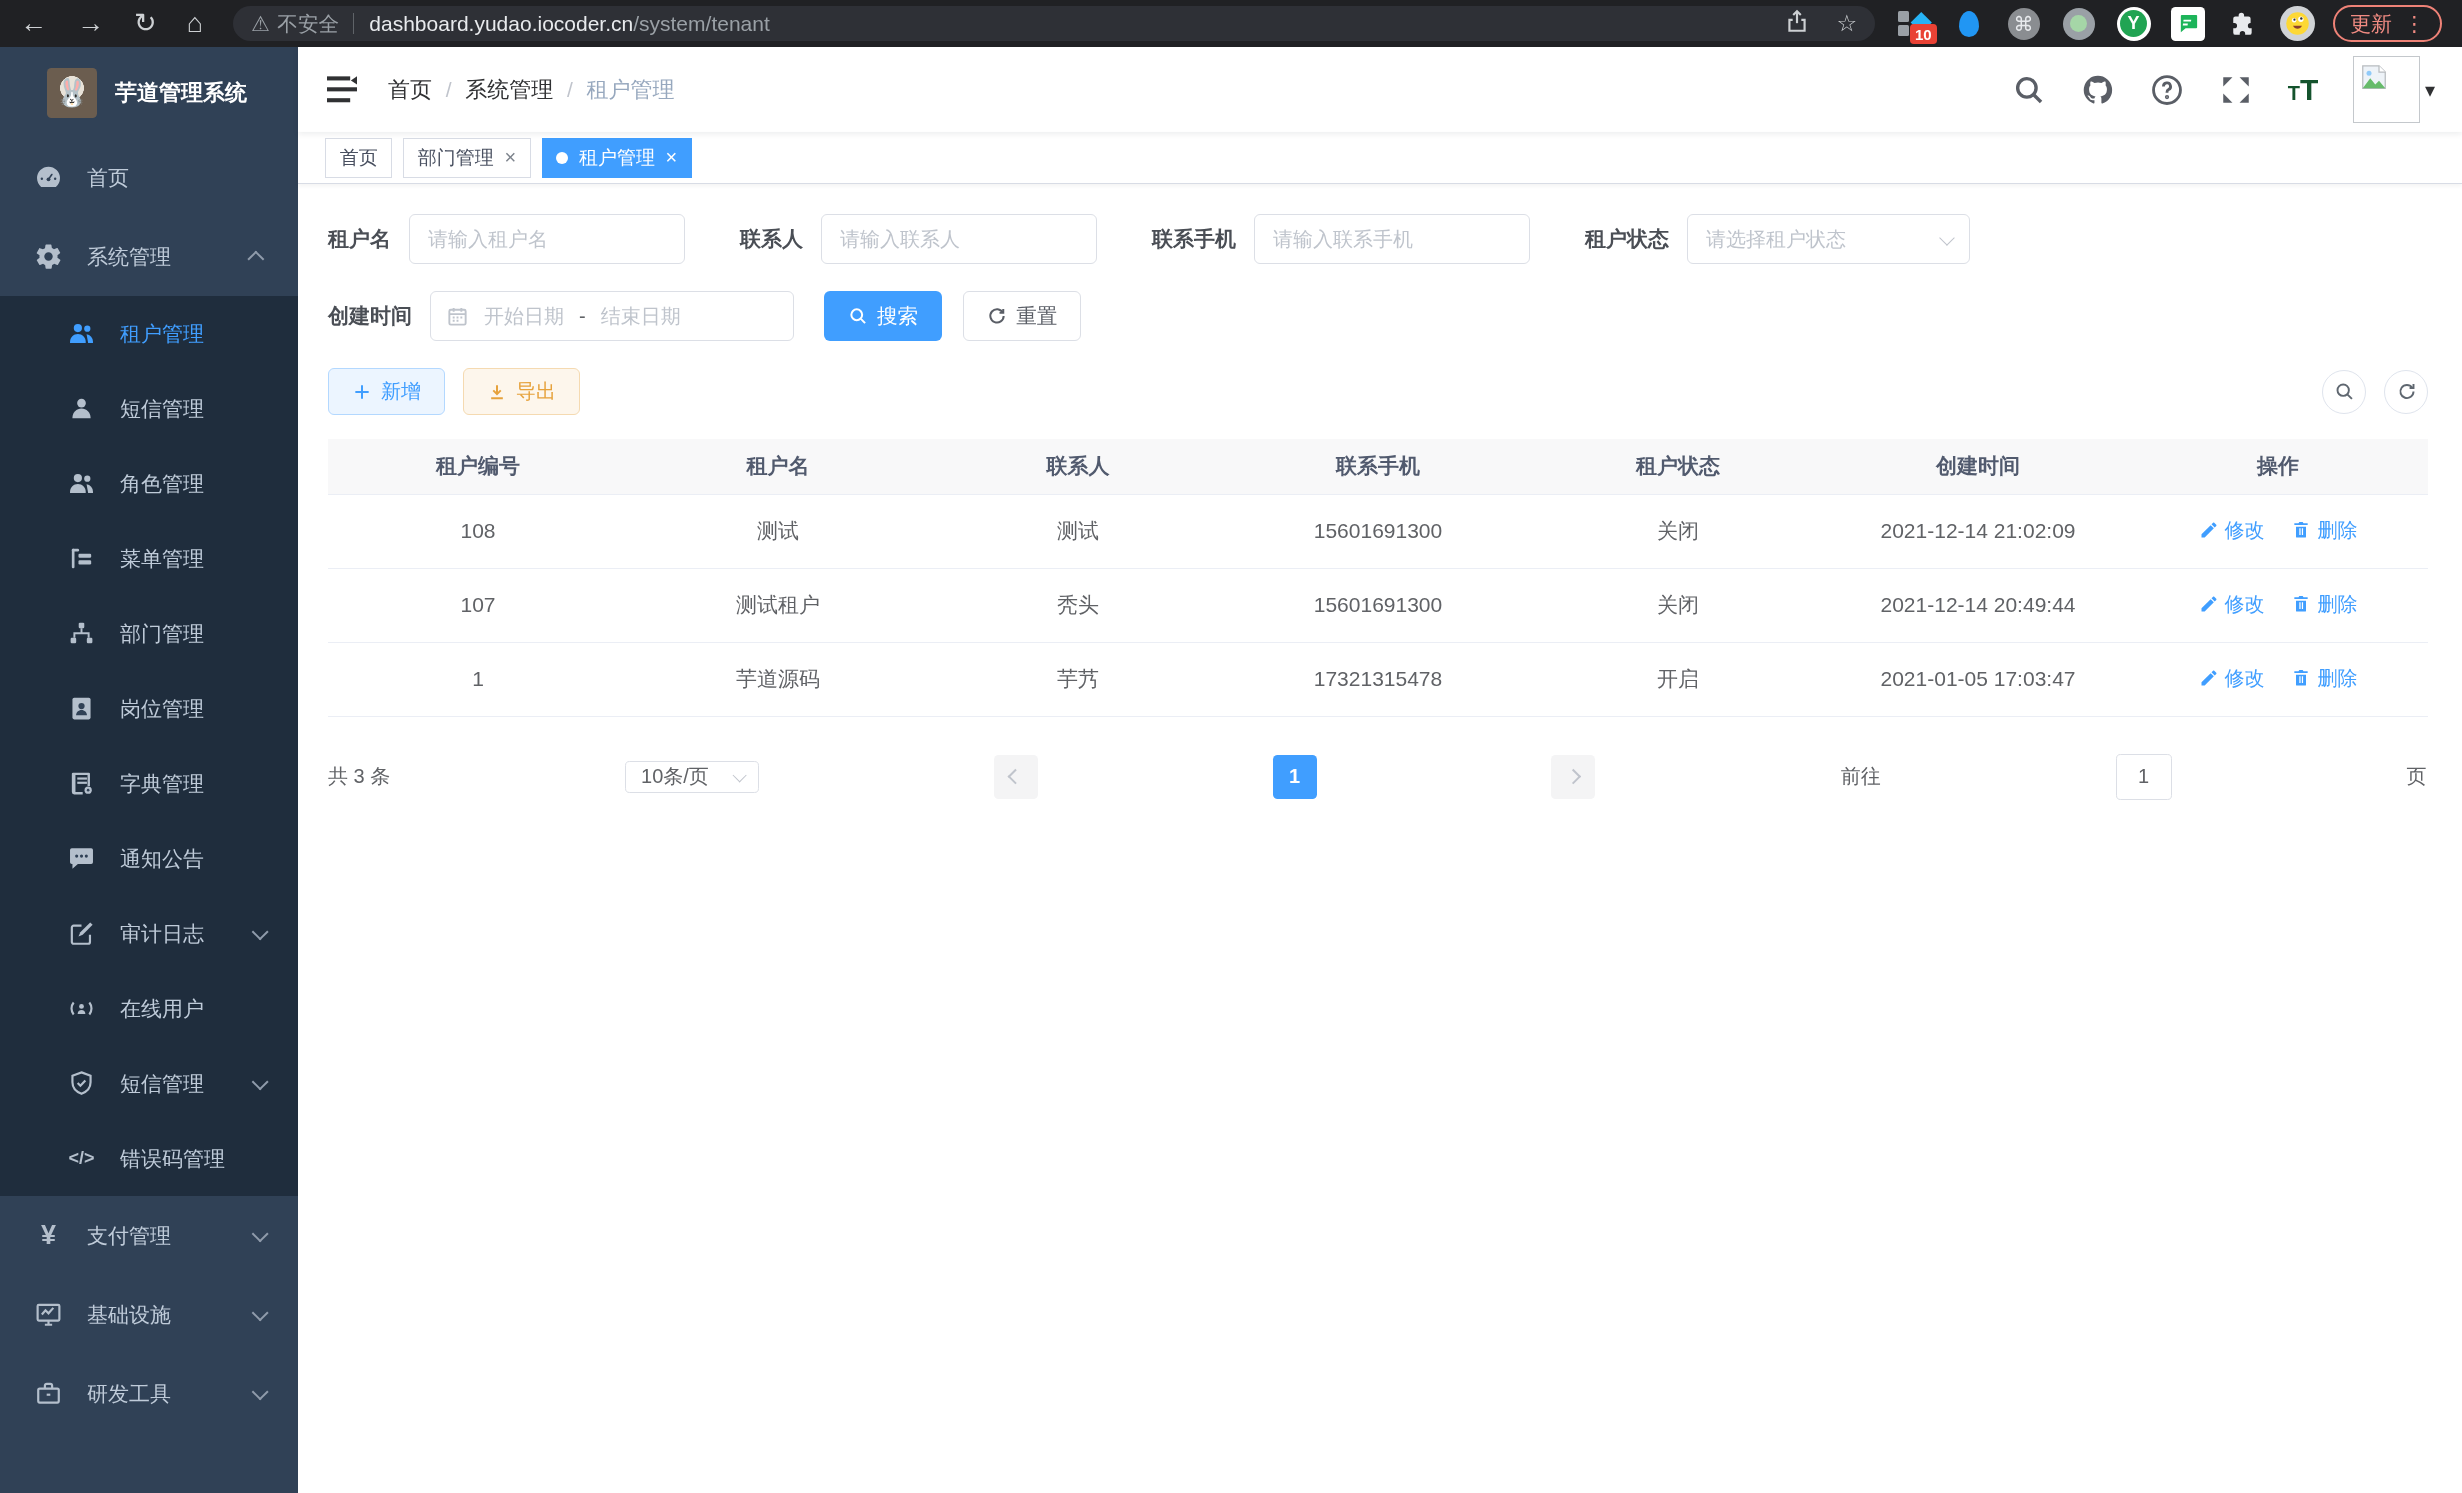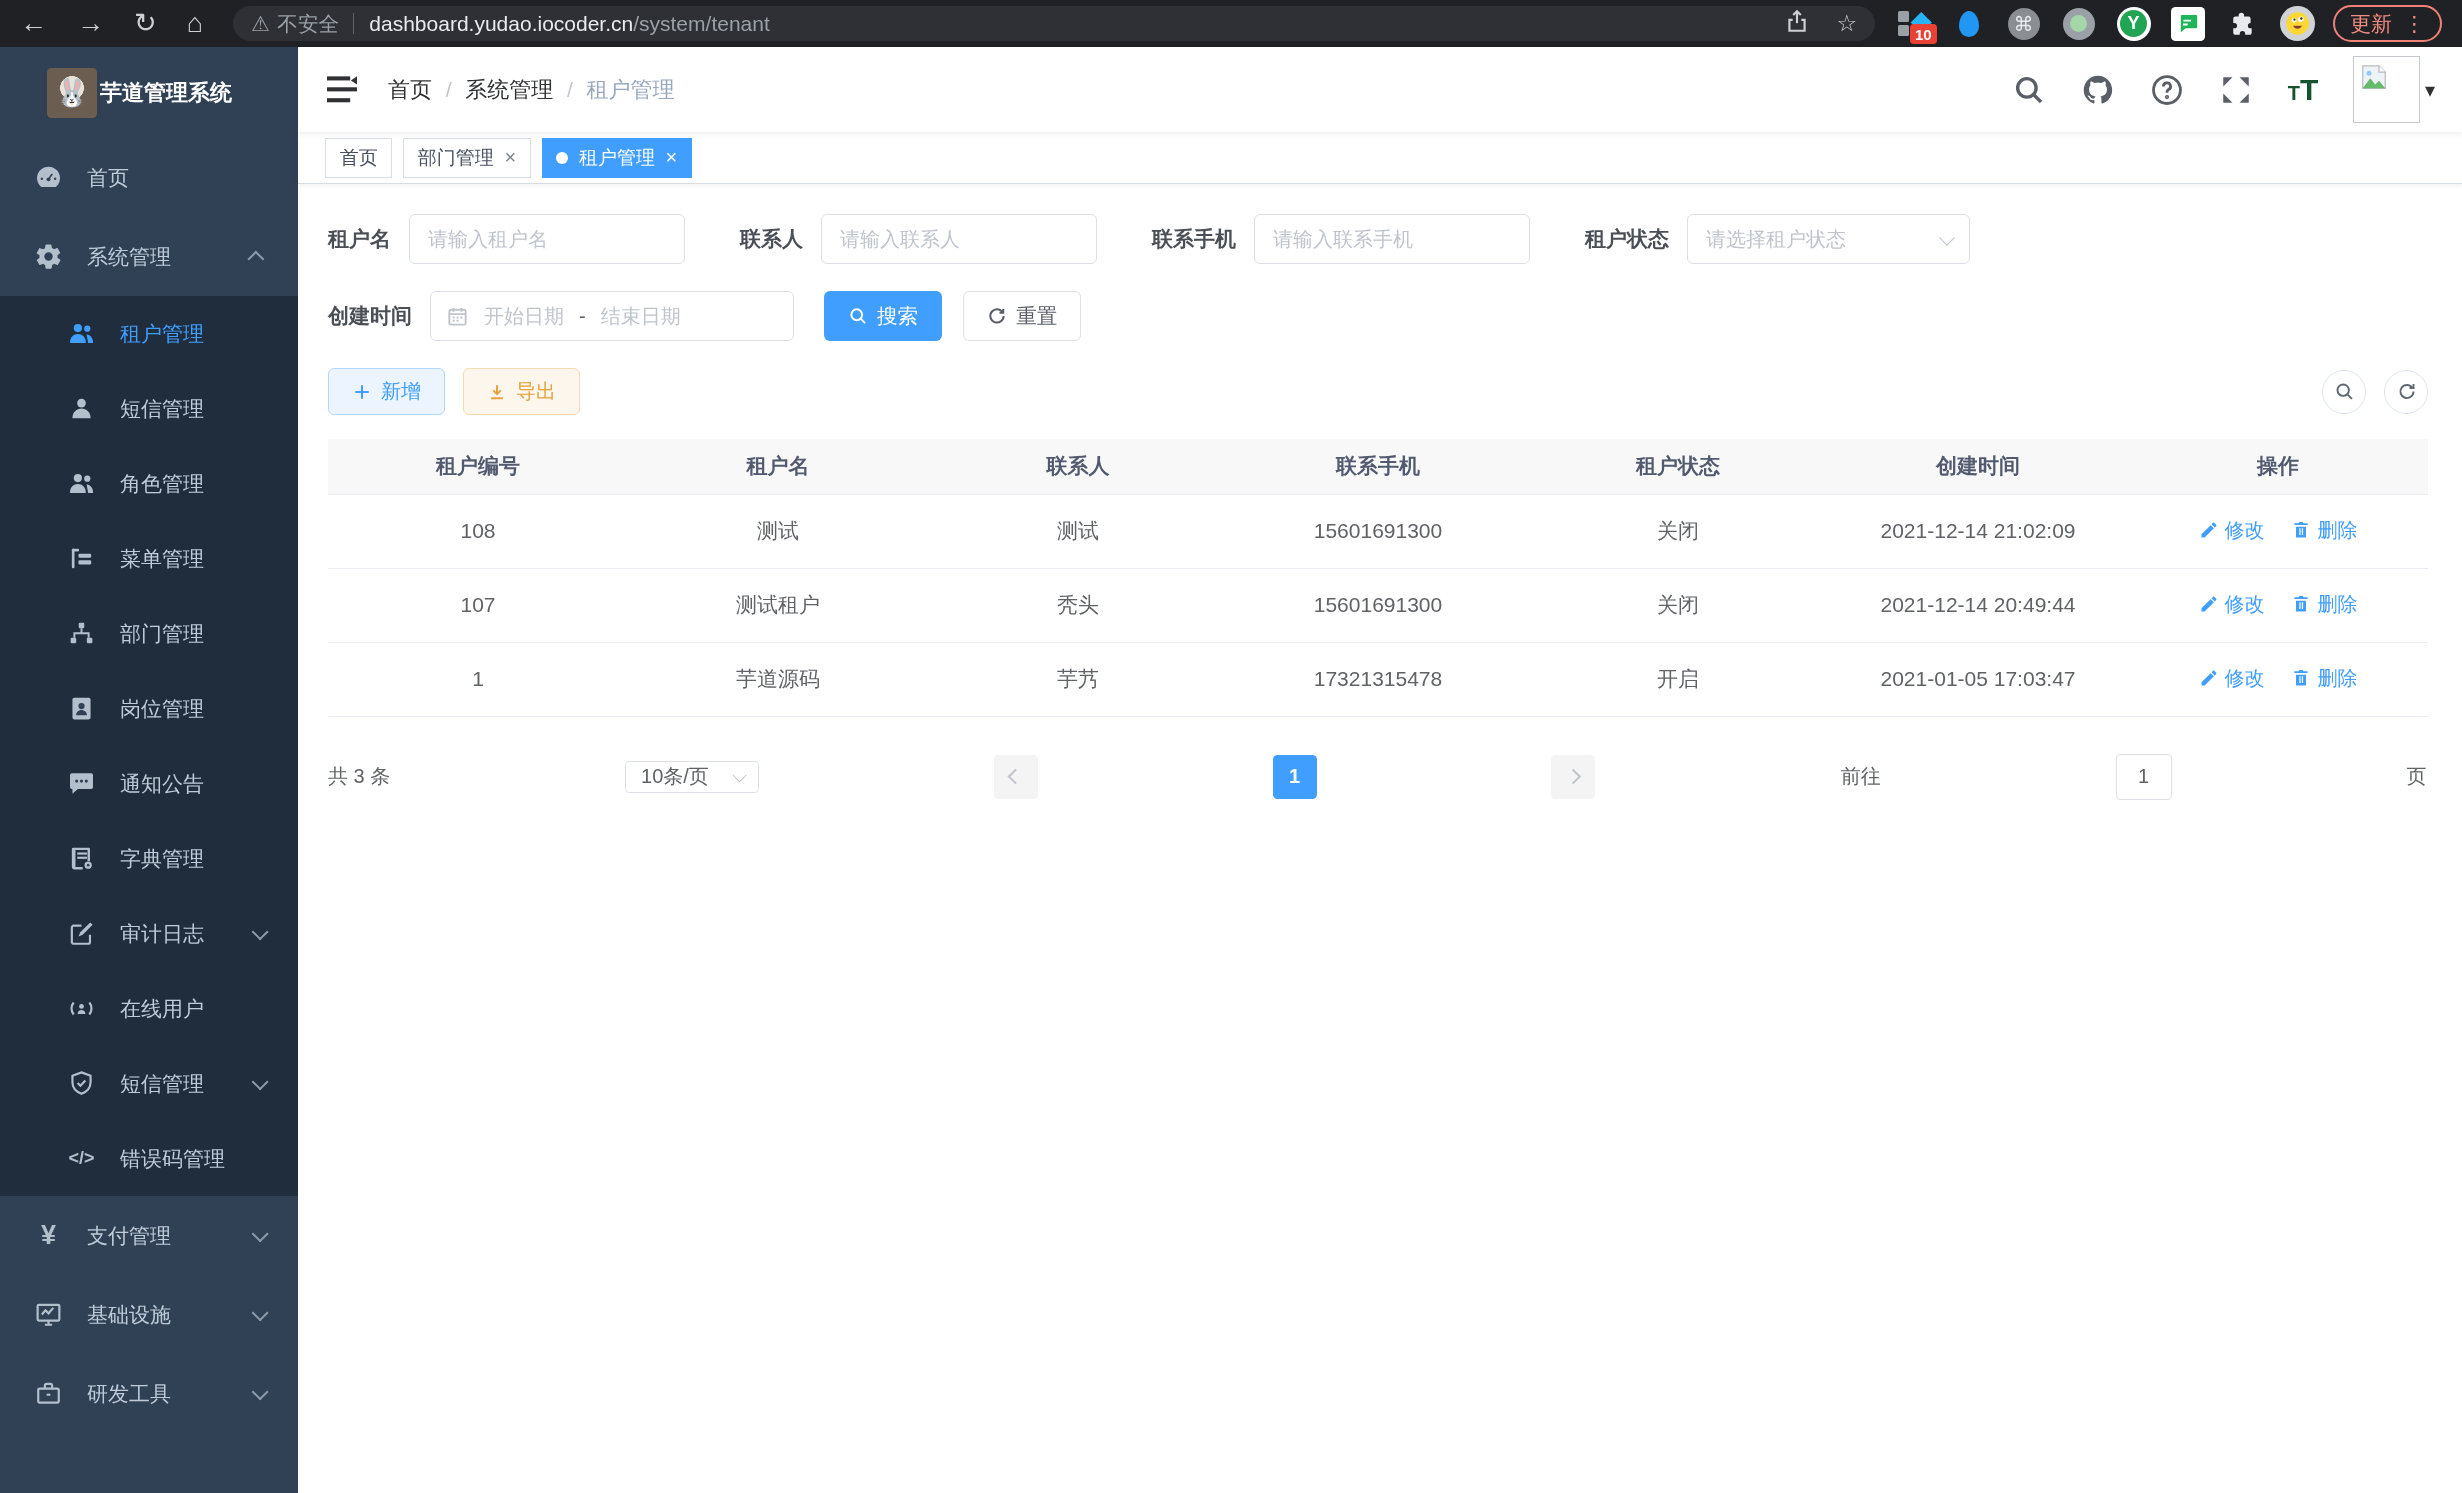--- a/index.html
+++ b/index.html
@@ -40,21 +40,21 @@
                  color:#f08b82; font-size:21px; padding:3px 15px; height:37px; }
   .kebab { font-size:21px; letter-spacing:0; color:#f08b82; }
 
   
   .app { display:flex; height:1447px; }
   .sidebar { width:298px; background:#304156; flex-shrink:0; overflow:hidden; }
   .logo-row { height:91px; display:flex; align-items:center; padding-left:47px; }
   .logo-img { width:50px; height:50px; border-radius:4.6px; flex-shrink:0;
               background:radial-gradient(circle at 50% 40%, #e8e2d8 0 30%, #6b5d4f 31% 100%);
               display:flex; align-items:center; justify-content:center; font-size:27px; }
-  .logo-title { color:#fff; font-size:22px; font-weight:bold; margin-left:3px; }
+  .logo-title { color:#fff; font-size:22px; font-weight:bold; margin-left:18px; }
   .s-item { height:79px; display:flex; align-items:center; padding-left:34px; color:#bfcbd9; font-size:21px; }
   .s-item.sub { height:75px; padding-left:67px; background:#1f2d3d; }
   .s-item .lbl { margin-left:24px; }
   .s-item.active { color:#409eff; }
   .s-icon { width:29px; height:29px; flex-shrink:0; fill:#b4bfcc; stroke:none; }
   .s-item.active .s-icon { fill:#409eff; }
   .s-icon.stroked { fill:none; stroke:#b4bfcc; stroke-width:1.8; }
   .txt-icon { width:29px; text-align:center; font-size:23px; color:#b4bfcc; font-weight:bold; flex-shrink:0; }
   .chev { width:12px; height:12px; border-right:2.3px solid #8f9bab; border-bottom:2.3px solid #8f9bab;
           margin-left:auto; margin-right:34px; }
@@ -289,37 +289,37 @@
       <svg class="s-icon" viewBox="0 0 24 24">
         <path d="M6 3h12a1.5 1.5 0 0 1 1.5 1.5v15A1.5 1.5 0 0 1 18 21H6a1.5 1.5 0 0 1-1.5-1.5v-15A1.5 1.5 0 0 1 6 3z"></path>
         <circle cx="12" cy="10" r="2.6" fill="#304156"></circle>
           <path d="M7.5 17.5c0-2.4 2-4.3 4.5-4.3s4.5 1.9 4.5 4.3z" fill="#304156"></path>
       </svg>
       <span class="lbl">岗位管理</span>
     </div>
 
     <div class="s-item sub">
       <svg class="s-icon" viewBox="0 0 24 24">
-        <path d="M4 3.5h16A1.5 1.5 0 0 1 21.5 5v10a1.5 1.5 0 0 1-1.5 1.5H9l-4.5 4v-4H4A1.5 1.5 0 0 1 2.5 15V5A1.5 1.5 0 0 1 4 3.5z"></path>
-        <circle cx="8" cy="10" r="1.3" fill="#304156"></circle>
-          <circle cx="12" cy="10" r="1.3" fill="#304156"></circle>
-          <circle cx="16" cy="10" r="1.3" fill="#304156"></circle>
-      </svg>
-      <span class="lbl">通知公告</span>
-    </div>
-
-    <div class="s-item sub">
-      <svg class="s-icon" viewBox="0 0 24 24">
         <path d="M5 3h13a1 1 0 0 1 1 1v10h-2V5H7v14h6v2H6a2 2 0 0 1-2-2V4a1 1 0 0 1 1-1z"></path>
         <rect x="8.5" y="7" width="8" height="1.8"></rect>
           <rect x="8.5" y="10.5" width="8" height="1.8"></rect>
         <circle cx="17.5" cy="17.5" r="3"></circle>
           <circle cx="17.5" cy="17.5" r="1.1" fill="#304156"></circle>
       </svg>
       <span class="lbl">字典管理</span>
+    </div>
+
+    <div class="s-item sub">
+      <svg class="s-icon" viewBox="0 0 24 24">
+        <path d="M4 3.5h16A1.5 1.5 0 0 1 21.5 5v10a1.5 1.5 0 0 1-1.5 1.5H9l-4.5 4v-4H4A1.5 1.5 0 0 1 2.5 15V5A1.5 1.5 0 0 1 4 3.5z"></path>
+        <circle cx="8" cy="10" r="1.3" fill="#304156"></circle>
+          <circle cx="12" cy="10" r="1.3" fill="#304156"></circle>
+          <circle cx="16" cy="10" r="1.3" fill="#304156"></circle>
+      </svg>
+      <span class="lbl">通知公告</span>
     </div>
 
     <div class="s-item sub">
       <svg class="s-icon stroked" viewBox="0 0 24 24">
         <path d="M19 13v6a1.5 1.5 0 0 1-1.5 1.5h-12A1.5 1.5 0 0 1 4 19V7a1.5 1.5 0 0 1 1.5-1.5H12"></path>
         <path d="M9.5 14.5 11 11l8.2-8.2 2 2L13 13z" fill="#b4bfcc" stroke="none"></path>
       </svg>
       <span class="lbl">审计日志</span>
       <span class="chev down"></span>
     </div>

